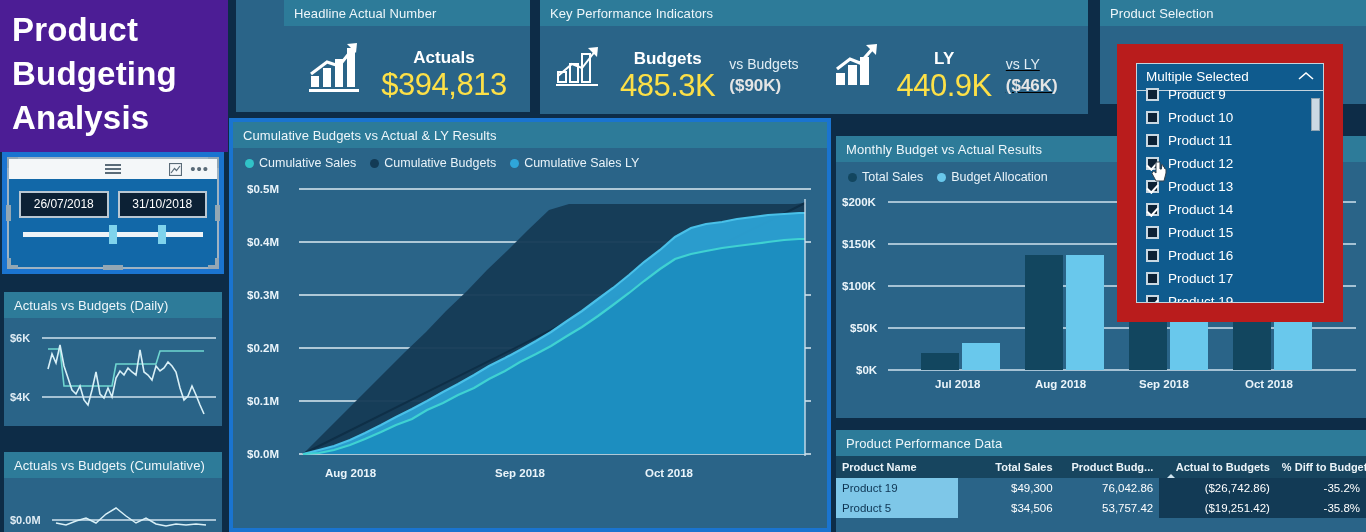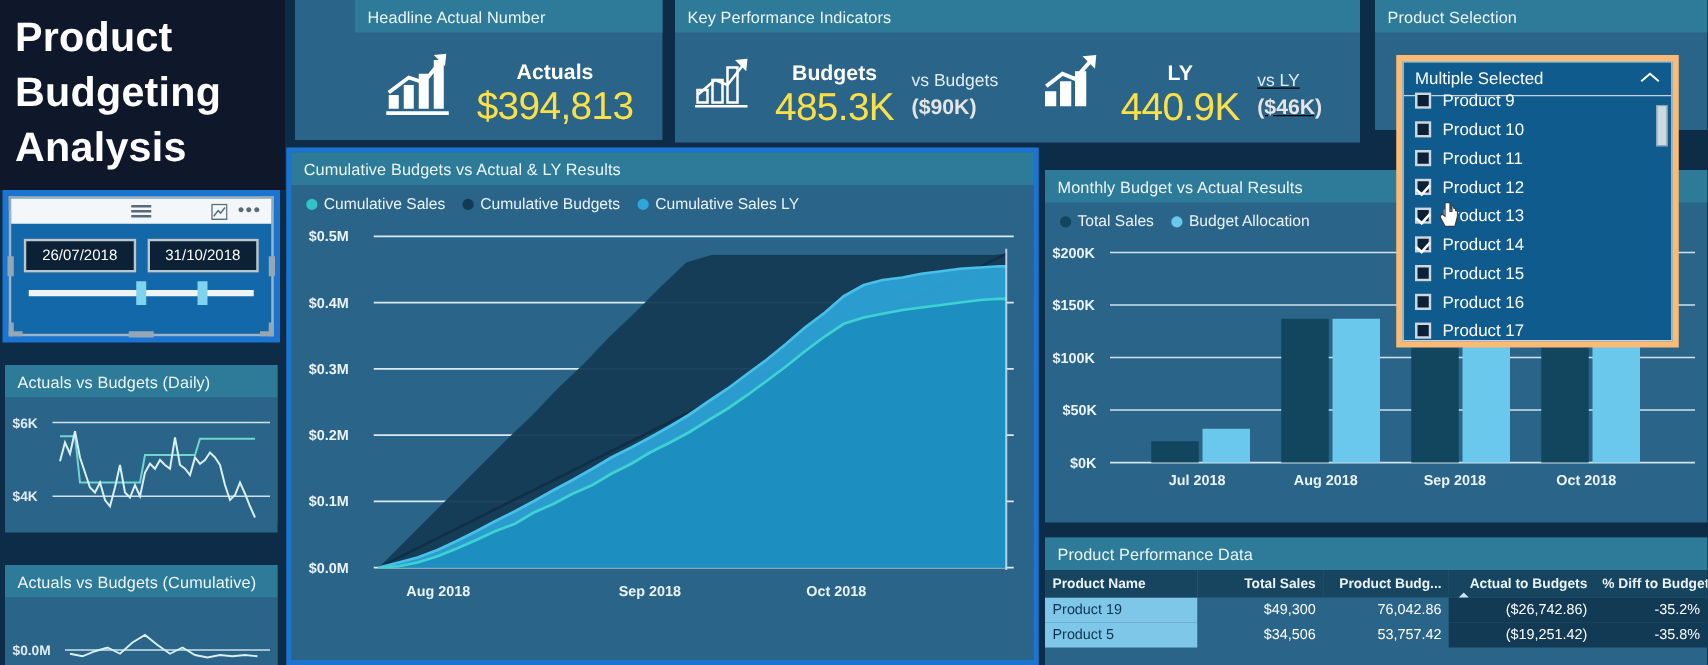--- a/index.html
+++ b/index.html
@@ -16,21 +16,21 @@
   .panel-head {
     background: #2d7b99; color: #eef6fa;
     font-size: 13px; padding: 6px 10px 5px 10px;
     letter-spacing: .1px; white-space: nowrap; overflow: hidden;
   }
   .panel-body { position: relative; width: 100%; }
 
   
   #title-panel {
     position: absolute; left: 0; top: 0; width: 228px; height: 152px;
-    background: #0f172a;
+    background: #4c1d95;
   }
   #title-text {
     color: #ffffff; font-weight: bold; font-size: 33px; line-height: 44px;
     padding: 8px 0 0 12px; letter-spacing: .2px;
   }
 
   
   #slicer-outer {
     position: absolute; left: 2px; top: 152px; width: 222px; height: 122px;
     background: #1a74d0; padding: 5px;
@@ -113,22 +113,22 @@
   td.pname { background: #7ec7e8 !important; color: #0e3553; font-weight: normal; }
   td.hl { background: #123a55 !important; }
   .sort-caret {
     position: absolute; left: 8px; bottom: 0px;
     width: 0; height: 0; border-left: 4px solid transparent;
     border-right: 4px solid transparent; border-bottom: 4px solid #cfe3ee;
   }
 
   
   #dropdown-outer {
-    position: absolute; left: 1117px; top: 44px; width: 226px; height: 234px;
-    background: #fdba74; padding: 5px;
+    position: absolute; left: 1117px; top: 44px; width: 226px; height: 278px;
+    background: #b91c1c; padding: 19px;
   }
   #dropdown-inner {
     width: 100%; height: 100%; background: #0f5b8e;
     border: 1px solid #c4d4de; position: relative; overflow: hidden;
   }
   #dd-header {
     display: flex; align-items: center; justify-content: space-between;
     padding: 5px 9px 6px 9px; border-bottom: 1px solid #c4d4de;
     color: #ffffff; font-size: 13.5px;
   }

